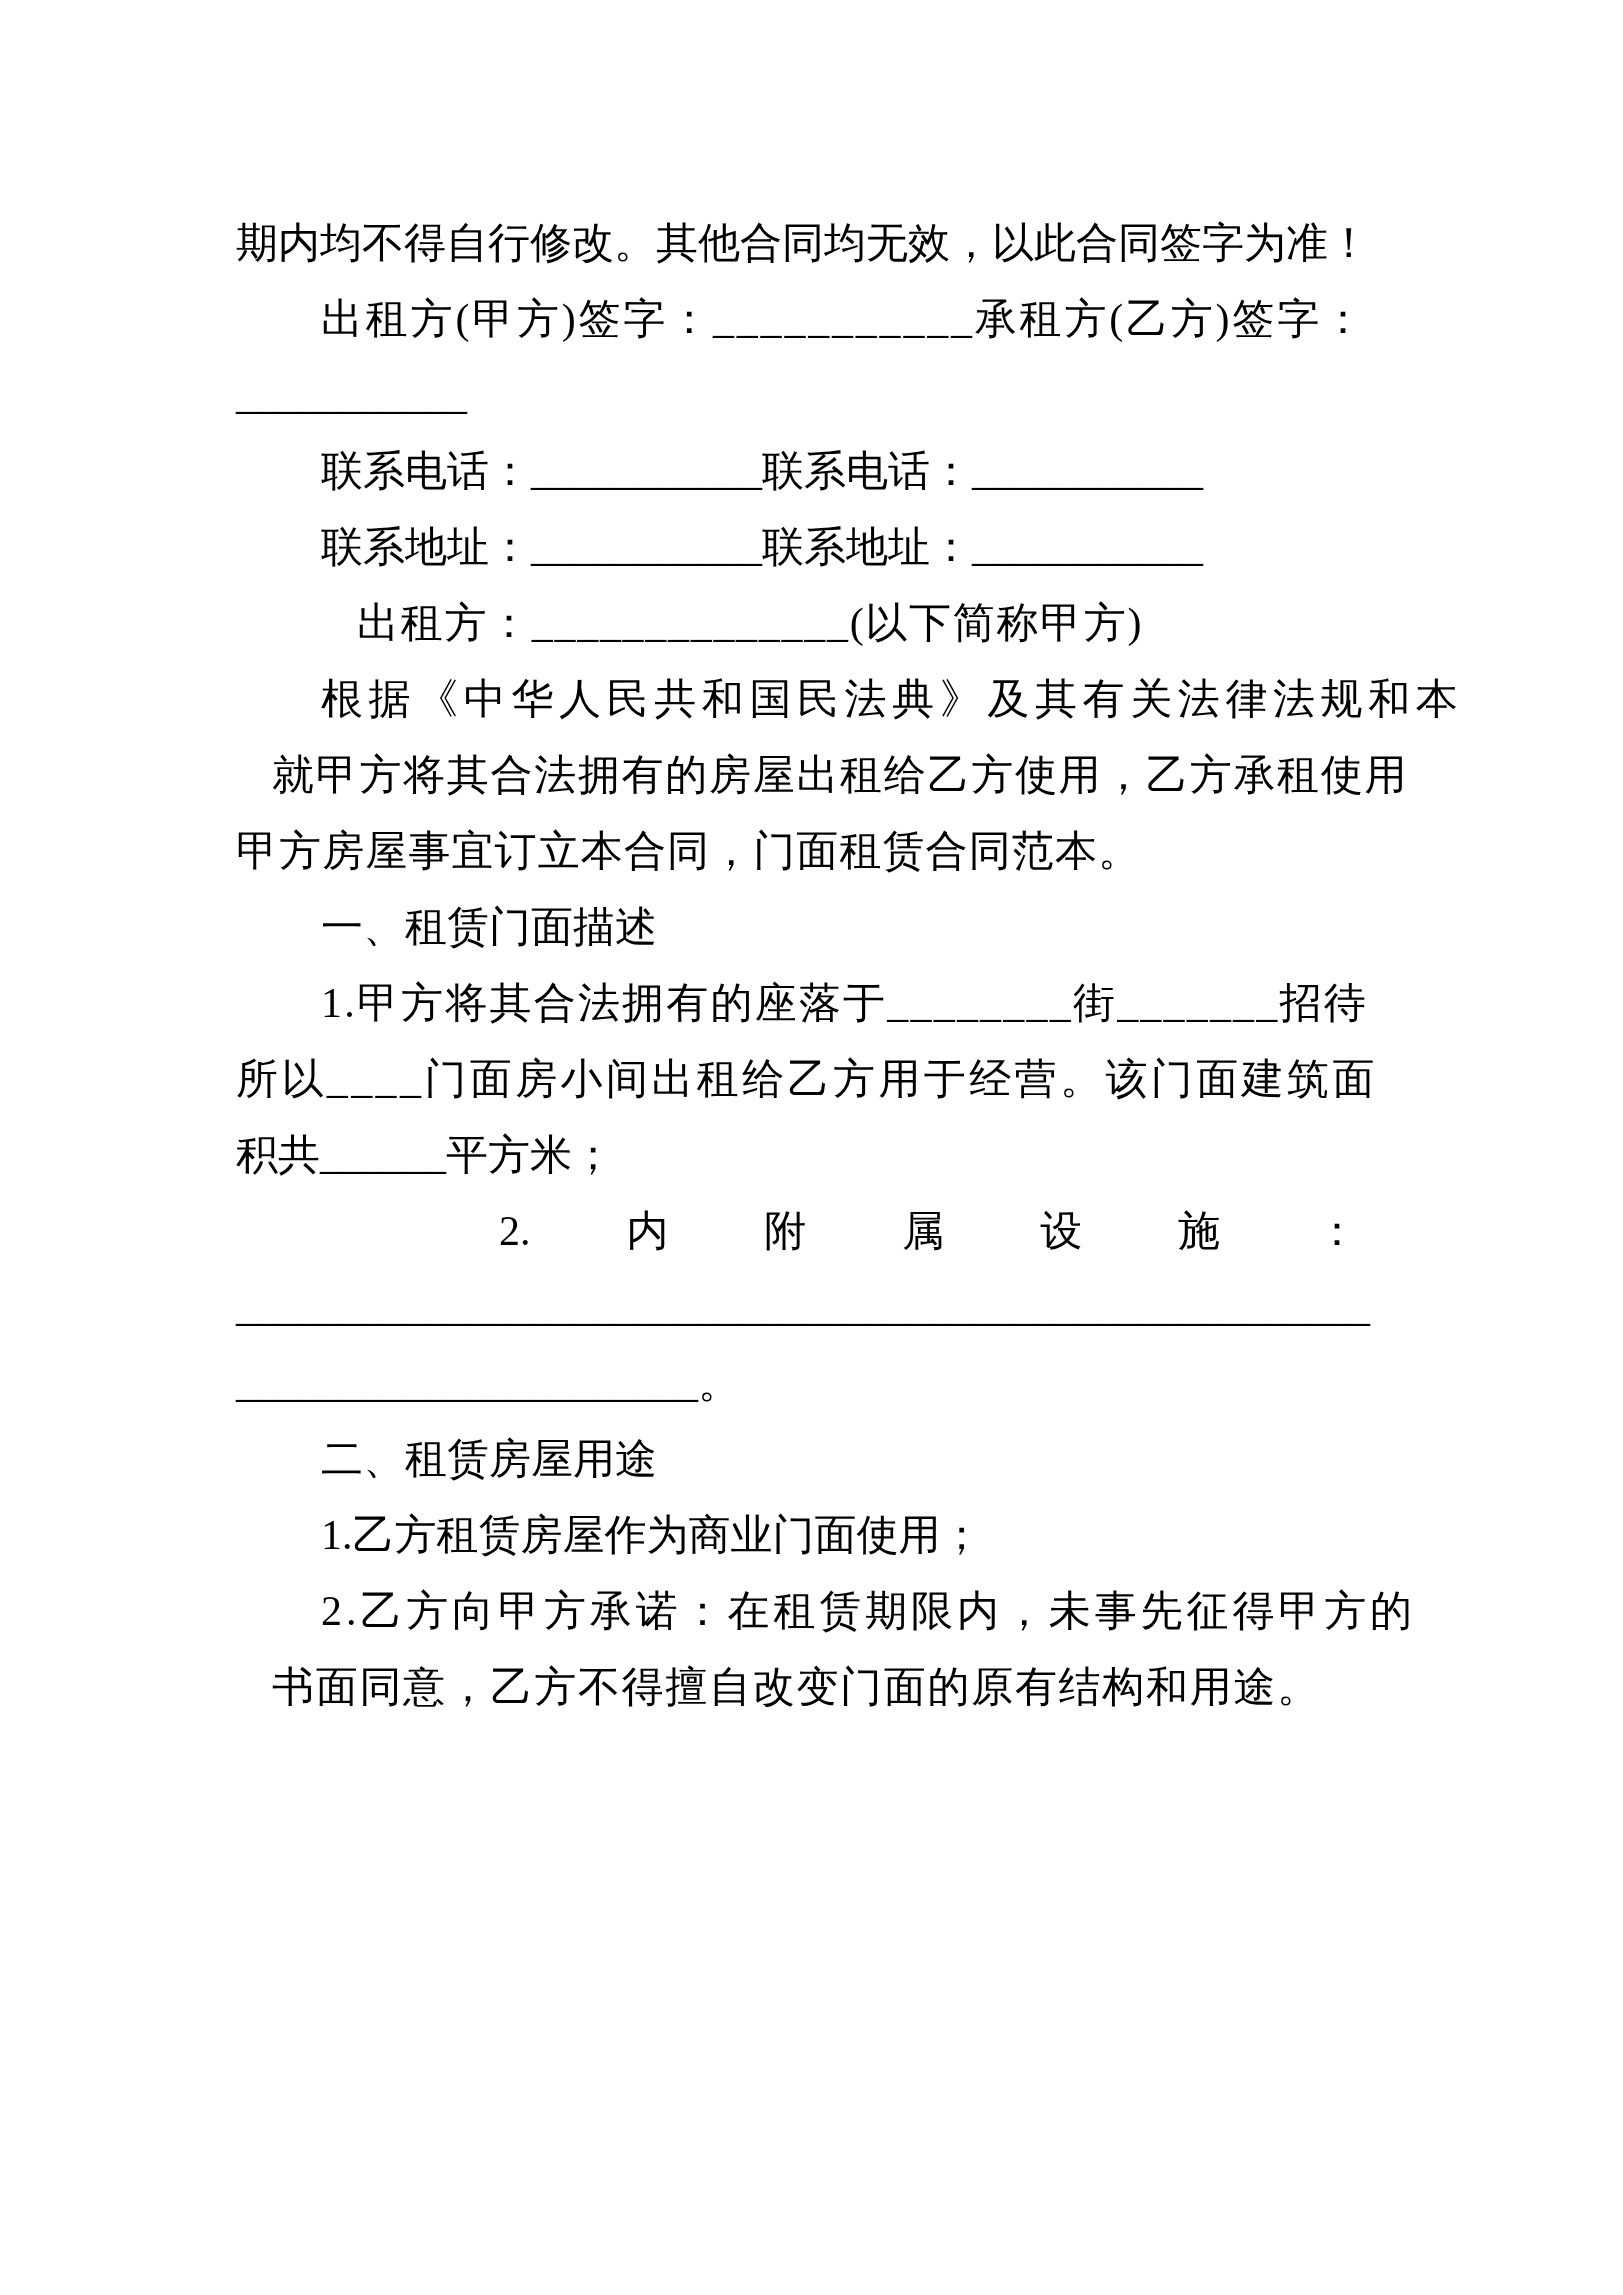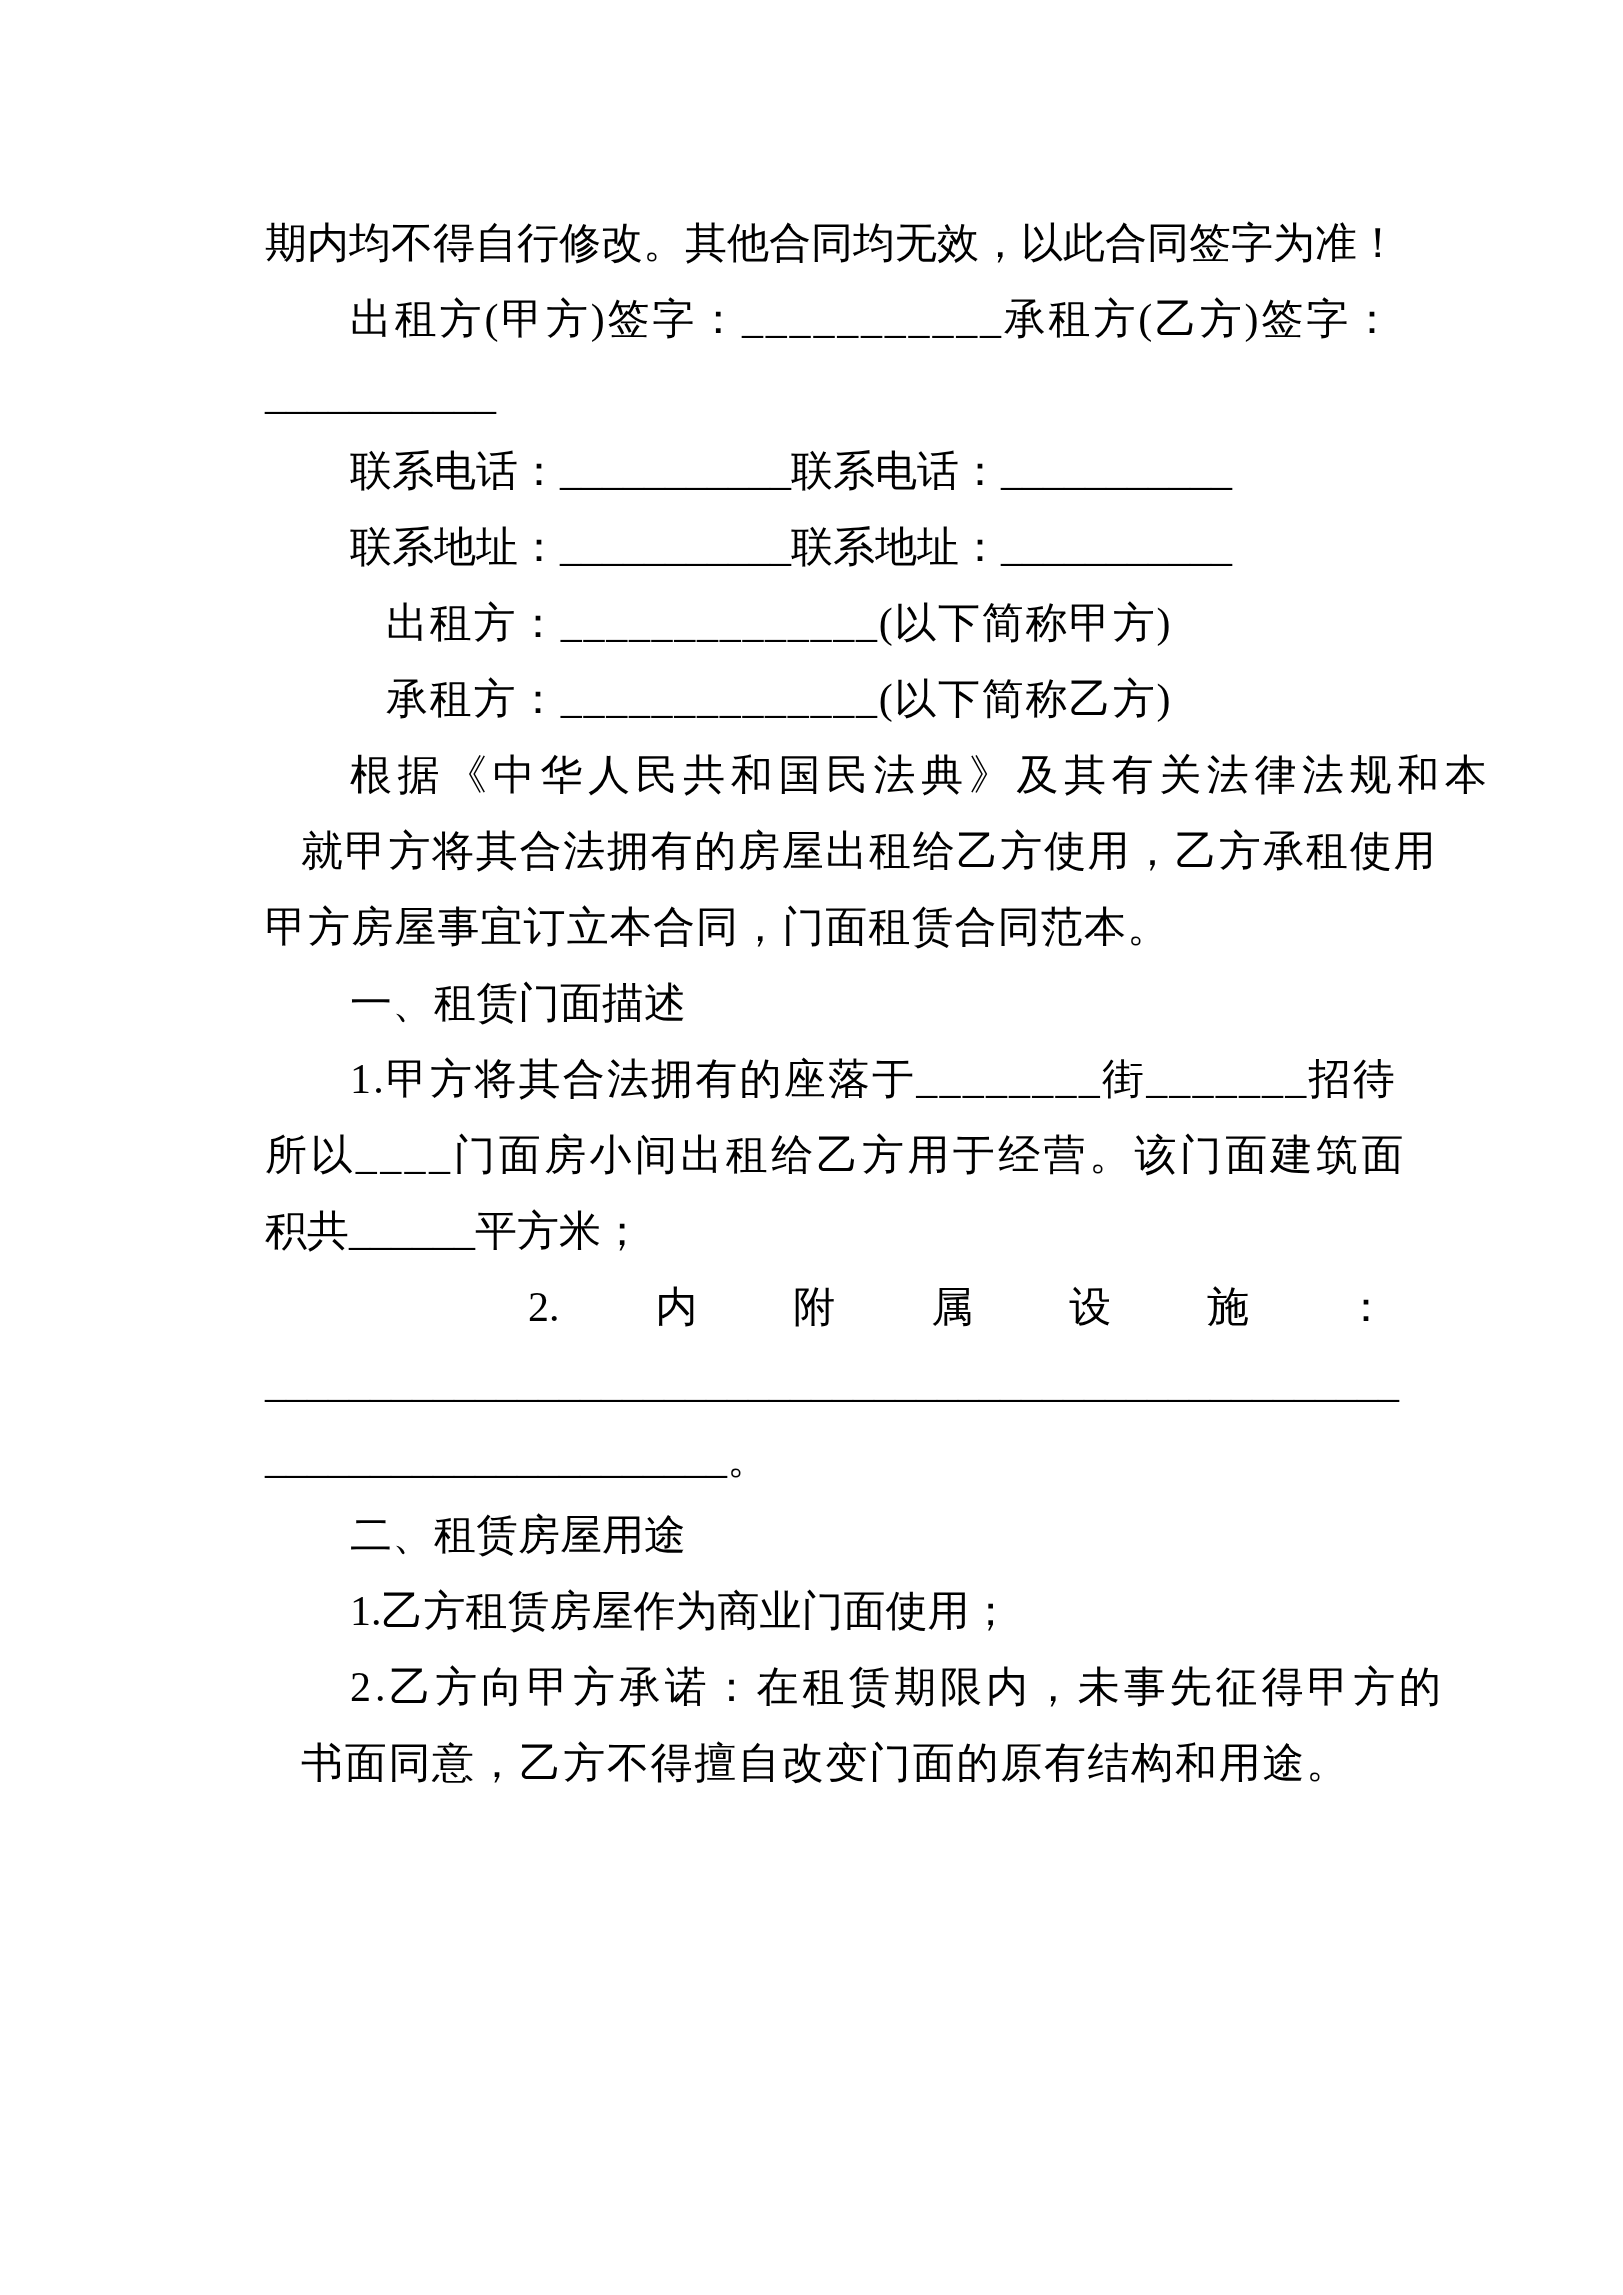--- a/index.html
+++ b/index.html
@@ -7,21 +7,21 @@
     position: relative;
     width: 1623px;
     height: 2295px;
     background: #ffffff;
     color: #000000;
     font-family: "Liberation Serif", "DejaVu Serif", serif;
     overflow: hidden;
   }
   .doc {
     position: absolute;
-    left: 265px;
+    left: 236px;
     top: 205px;
     width: 1127px;
     font-size: 42px;
     font-weight: 400;
   }
   .line {
     height: 76px;
     line-height: 76px;
     white-space: nowrap;
   }
@@ -54,21 +54,20 @@
     <div class="line"><span class="blank">___________</span></div>
 
     <div class="line indent"><span class="seg">联系电话：</span><span class="blank">___________</span><span class="seg">联系电话：</span><span class="blank">___________</span></div>
 
     <div class="line indent"><span class="seg">联系地址：</span><span class="blank">___________</span><span class="seg">联系地址：</span><span class="blank">___________</span></div>
 
 
 
     <div class="line indent ls3"><span class="seg">出租方：</span><span class="blank">______________</span><span class="seg">(以下简称甲方)</span></div>
 
-    <div class="line indent ls3"><span class="seg">承租方：</span><span class="blank">______________</span><span class="seg">(以下简称乙方)</span></div>
 
     <div class="line indent ls10"><span class="seg">根据《中华人民共和国民法典》及其有关法律法规和本</span></div>
 
 
     <div class="line ls3"><span class="seg">就甲方将其合法拥有的房屋出租给乙方使用，乙方承租使用</span></div>
 
     <div class="line ls2"><span class="seg">甲方房屋事宜订立本合同，门面租赁合同范本。</span></div>
 
     <div class="line indent"><span class="seg">一、租赁门面描述</span></div>
 

